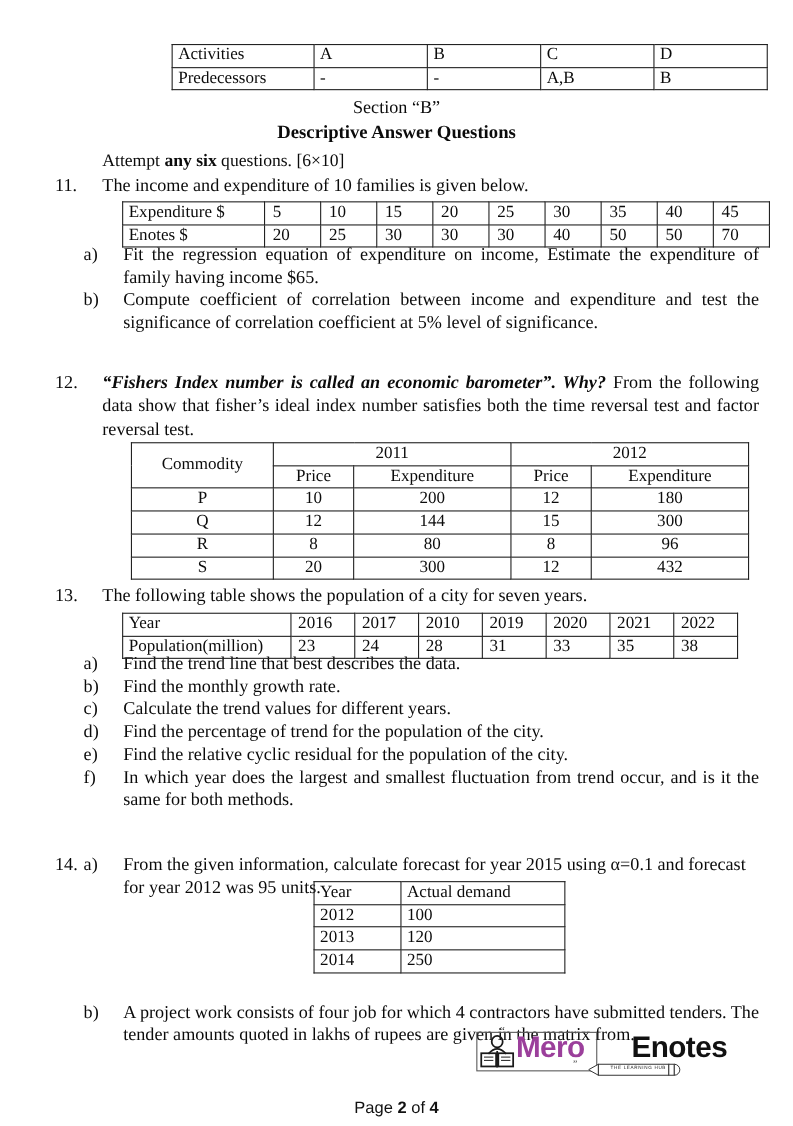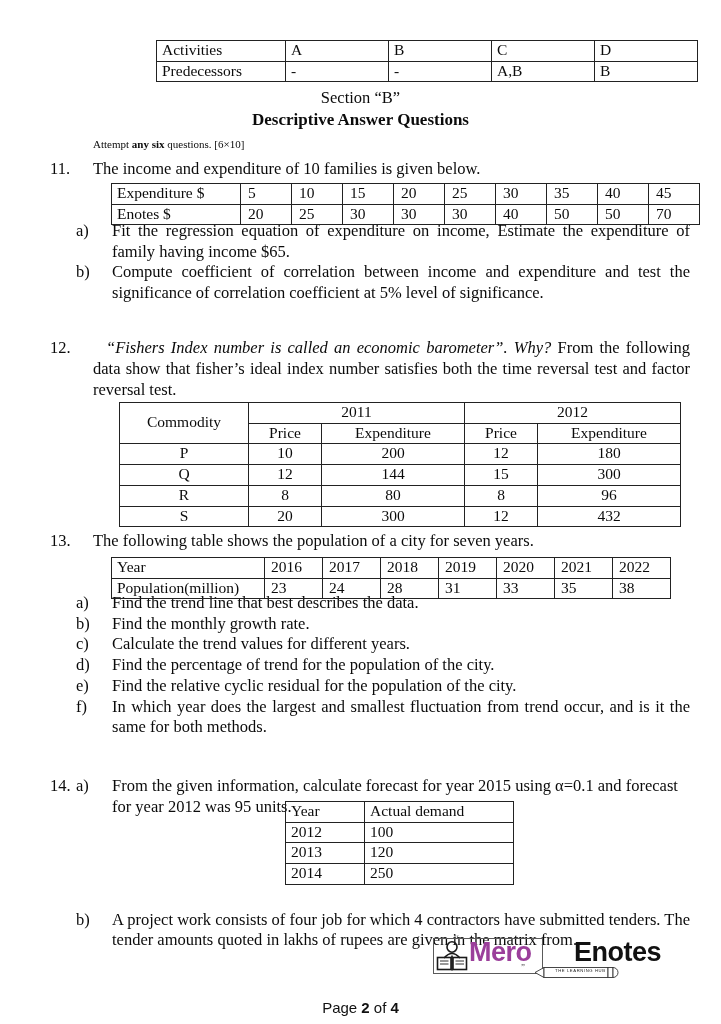--- a/index.html
+++ b/index.html
@@ -14,21 +14,21 @@
     font-family: "Liberation Serif", "DejaVu Serif", serif;
     color: #0b0b0b;
     overflow: hidden;
   }
   .page {
     position: absolute;
     inset: 0;
     padding: 0;
   }
   .b { font-weight: bold; }
-  .bi { font-weight: normal; font-style: italic; margin-left: 13px; }
+  .bi { font-weight: bold; font-style: italic; }
 
   
   table.doc {
     border-collapse: collapse;
     font-family: "Liberation Serif", "DejaVu Serif", serif;
     font-size: 15.5px;
     line-height: 1.08;
   }
   table.doc td, table.doc th {
     border: 1px solid #222;
@@ -60,21 +60,21 @@
     font-size: 16.5px;
   }
   #section-b { top: 88px; }
   #descriptive { top: 110px; font-size: 17px; font-weight: bold; font-family: Liberation Serif, serif; }
 
   
   .attempt {
     position: absolute;
     left: 93px;
     top: 138px;
-    font-size: 11px;
+    font-size: 16px;
   }
 
   .qrow {
     position: absolute;
     left: 50px;
     right: 31px;
   }
   .qnum {
     position: absolute;
     left: 0;
@@ -398,21 +398,21 @@
       <span>In which year does the largest and smallest fluctuation from trend occur, and is it the same for both methods.</span>
     </div>
   </div>
 
   <table class="doc" id="t-population">
     <tbody>
       <tr>
         <td>Year</td>
         <td>2016</td>
         <td>2017</td>
-        <td>2018</td>
+        <td>2010</td>
         <td>2019</td>
         <td>2020</td>
         <td>2021</td>
         <td>2022</td>
       </tr>
       <tr>
         <td>Population(million)</td>
         <td>23</td>
         <td>24</td>
         <td>28</td>

